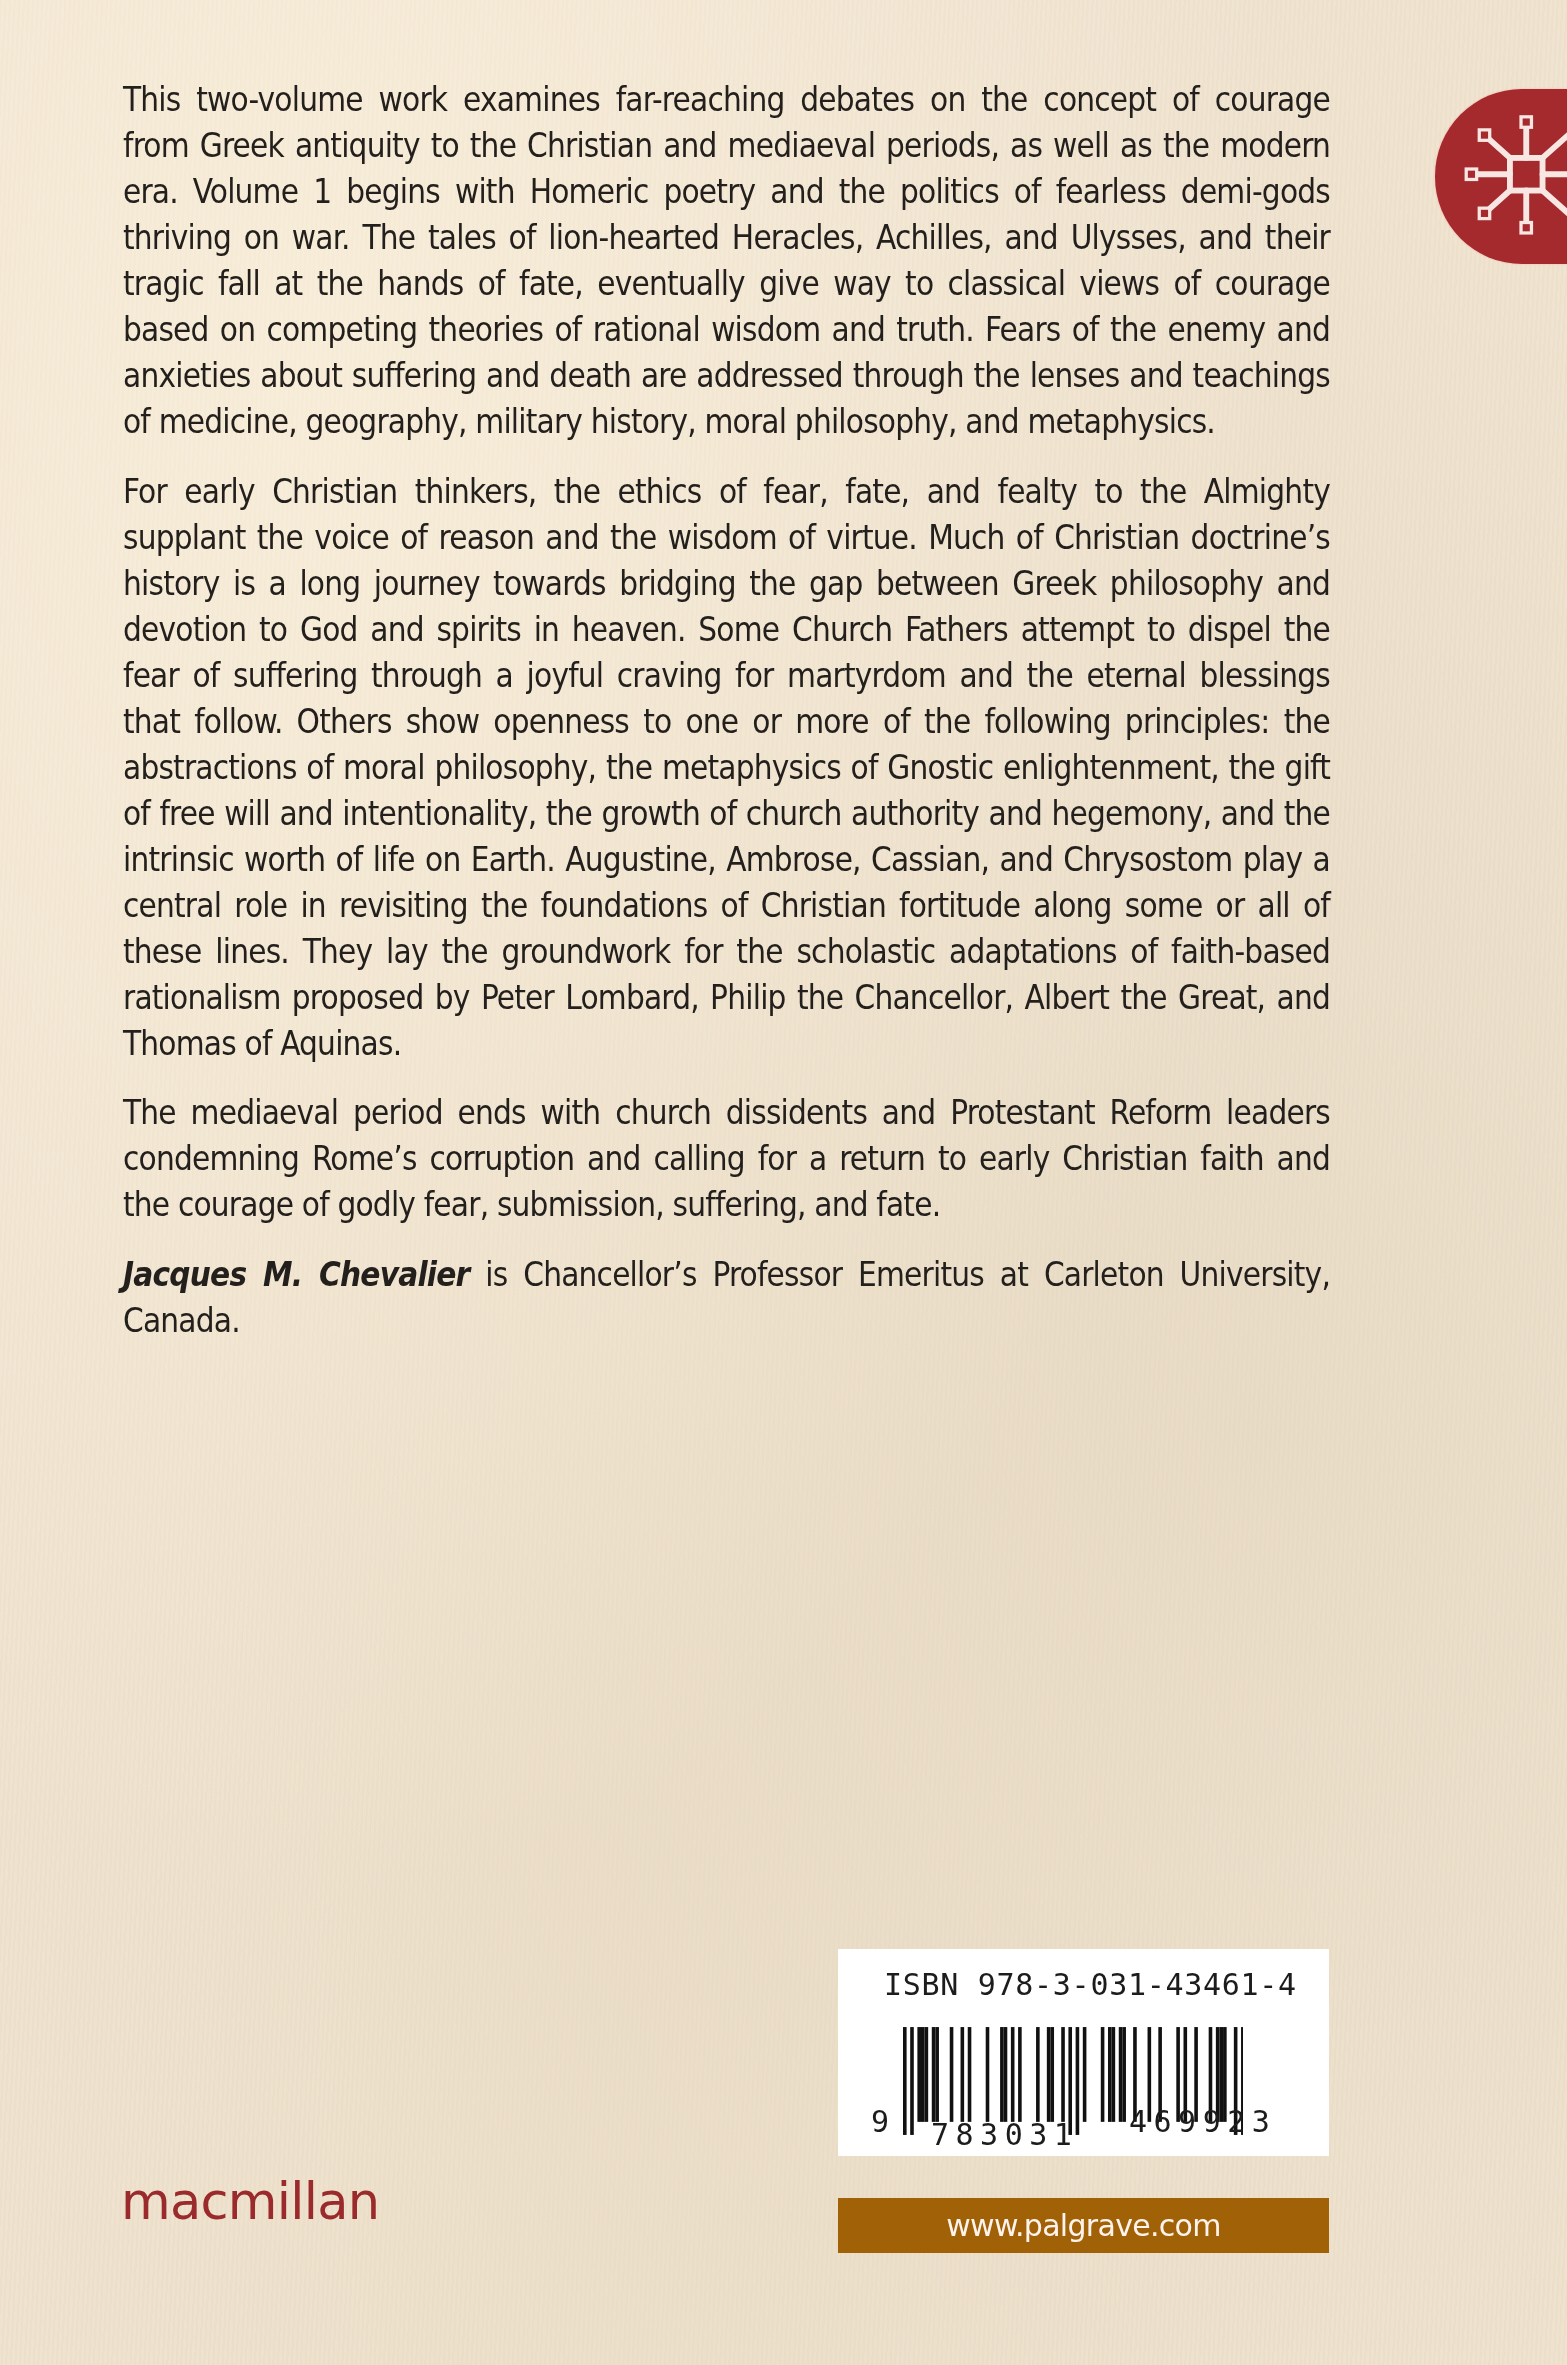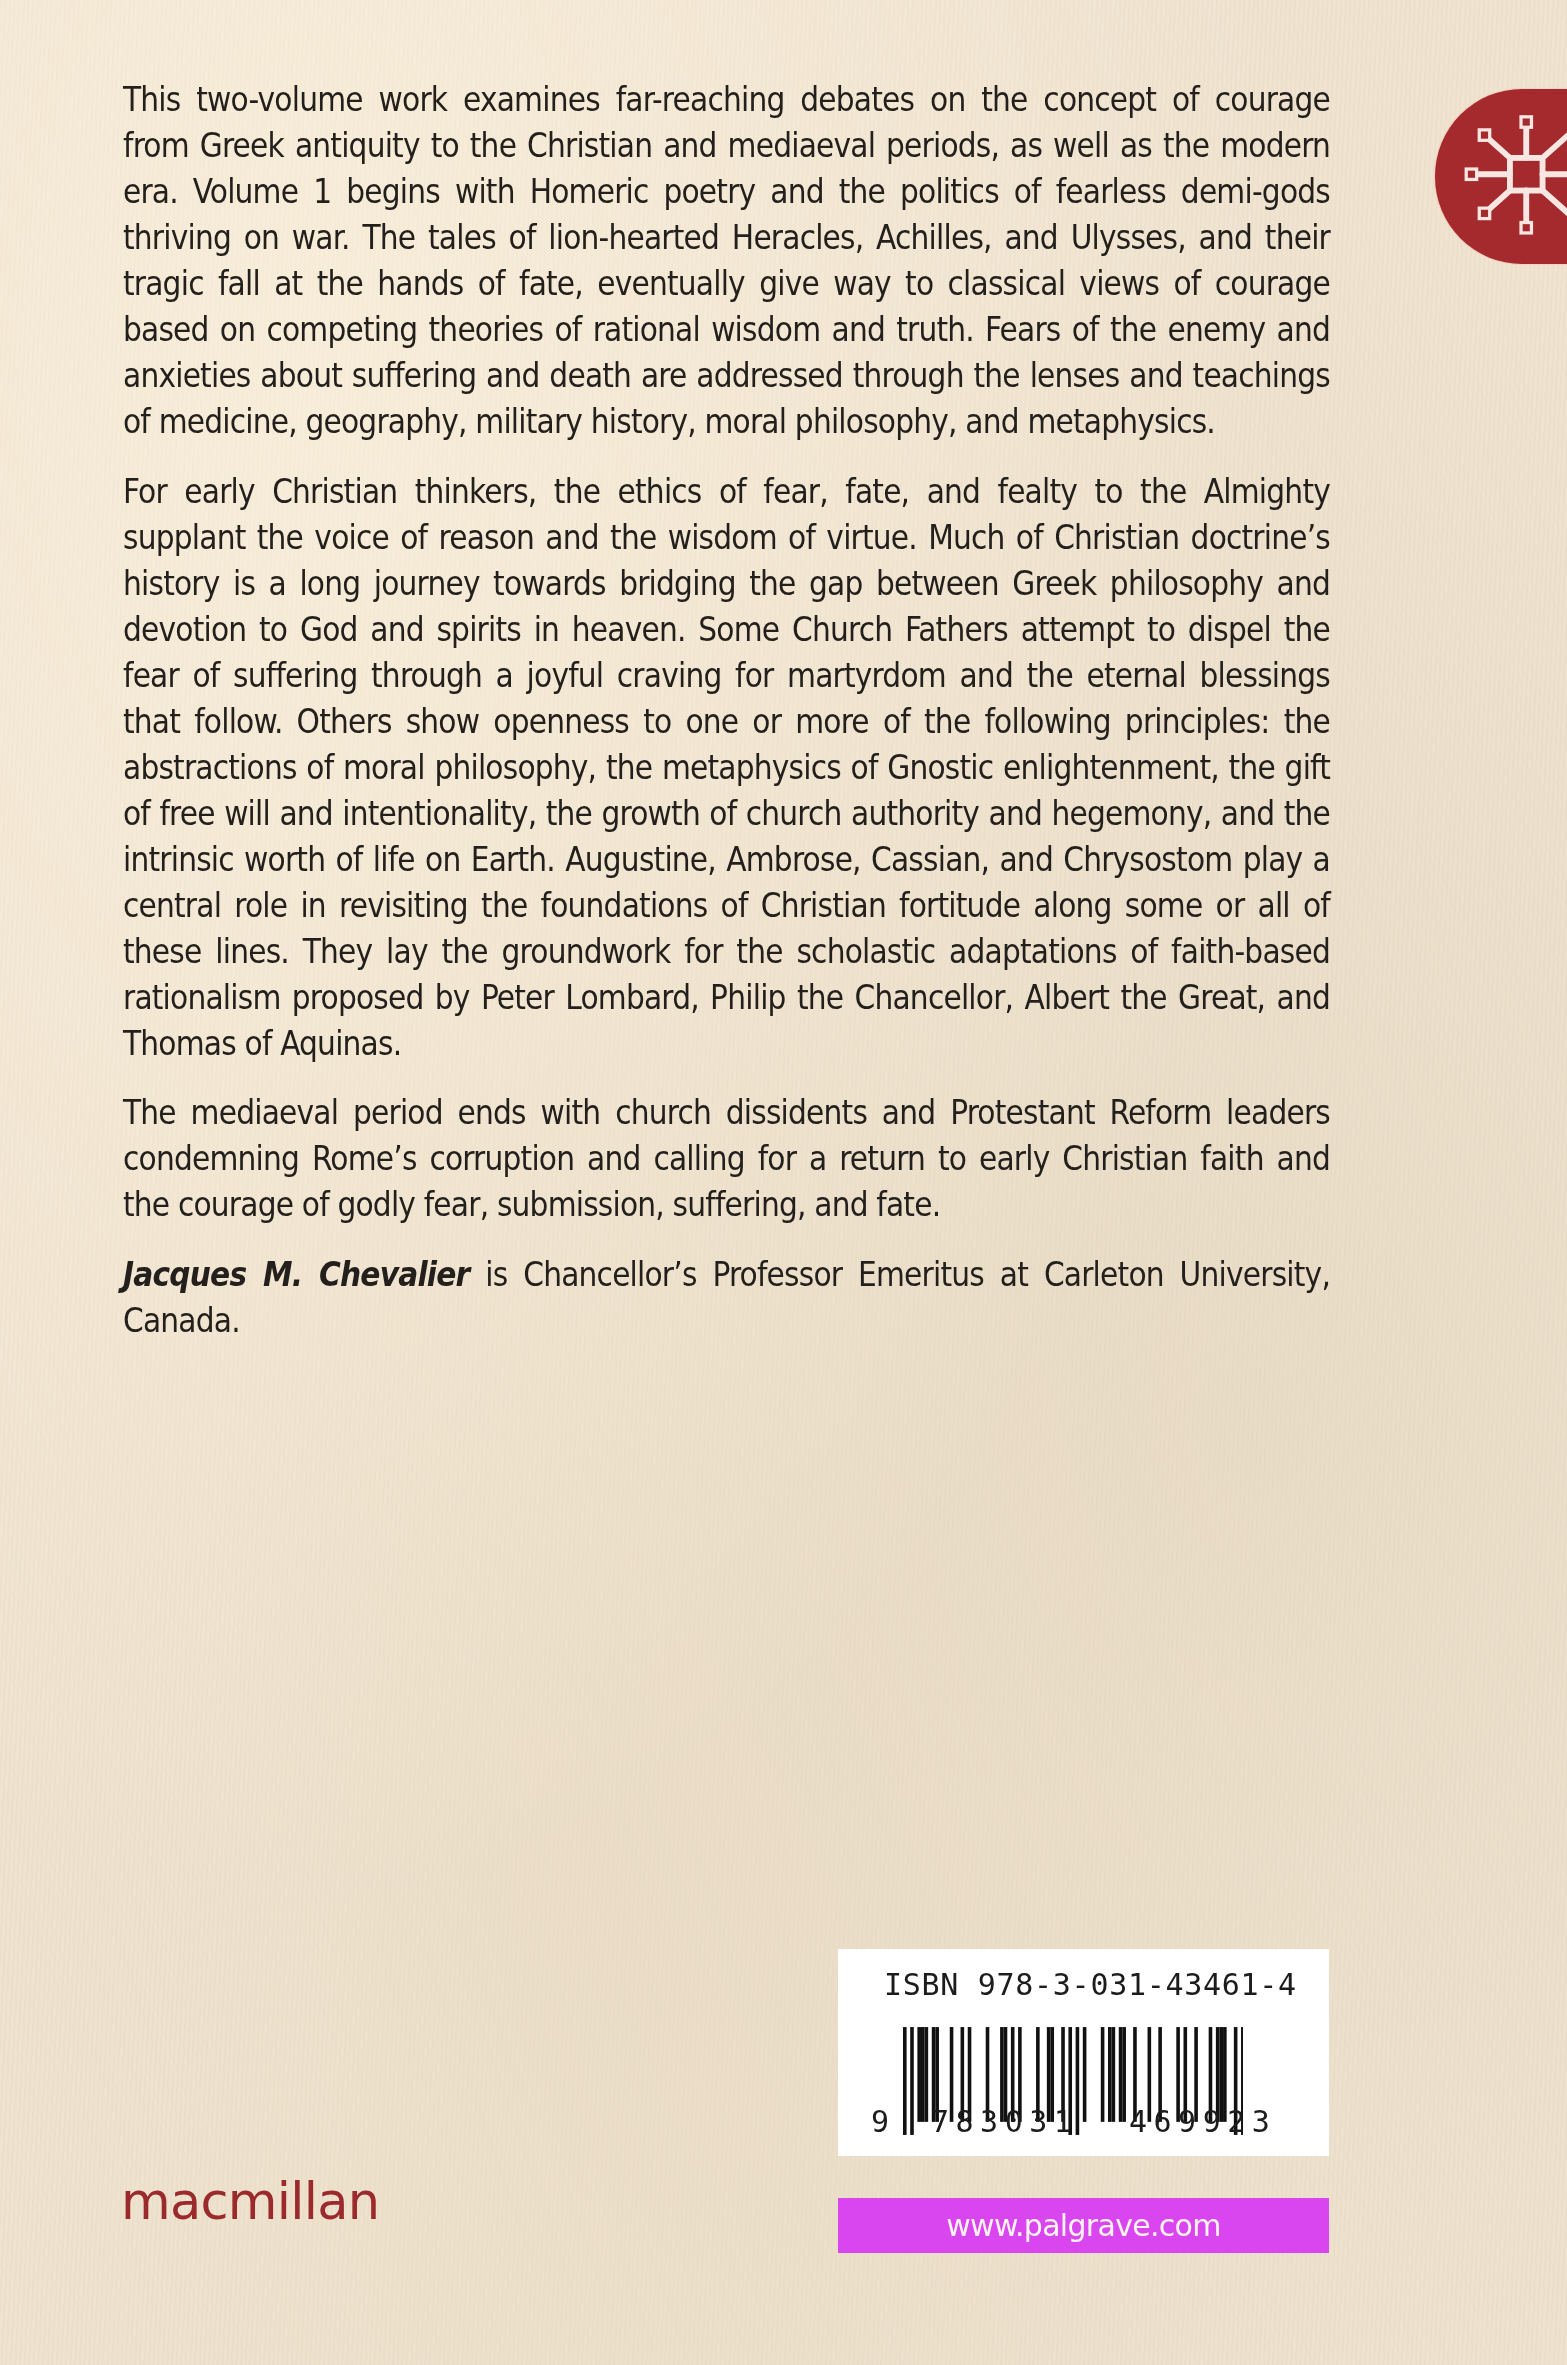--- a/index.html
+++ b/index.html
@@ -38,26 +38,26 @@
     background: #ffffff;
   }
   .isbn-text {
     position: absolute; left: 46px; top: 18.3px;
     font-family: "DejaVu Sans Mono", monospace; font-size: 30px; letter-spacing: 0.7px;
     color: #1c1c1c;
   }
   .barcode-svg { position: absolute; left: 65px; top: 78px; }
   .barcode-digits { position: absolute; top: 155px; font-family: "DejaVu Sans Mono", monospace; font-size: 30px; color:#1c1c1c; }
   .bd-first { left: 33px; }
-  .bd-left { left: 93px; letter-spacing: 6.5px; }
+  .bd-left { left: 93px; letter-spacing: 6.5px; margin-top: 13px; }
   .bd-right { left: 291px; letter-spacing: 6.5px; }
 
   .url-band {
     position: absolute; left: 838px; top: 2198px; width: 491px; height: 55px;
-    background: #d946ef;
+    background: #a16207;
     display: flex; align-items: center; justify-content: center;
   }
   .url-text {
     color: #fff3ee; font-family: "DejaVu Sans", sans-serif; font-size: 30px; letter-spacing: -0.7px;
   }
 
   .publisher-logo {
     position: absolute; left: 121px; top: 2130px;
     color: #9a2a2c; font-family: "DejaVu Sans", sans-serif;
   }

